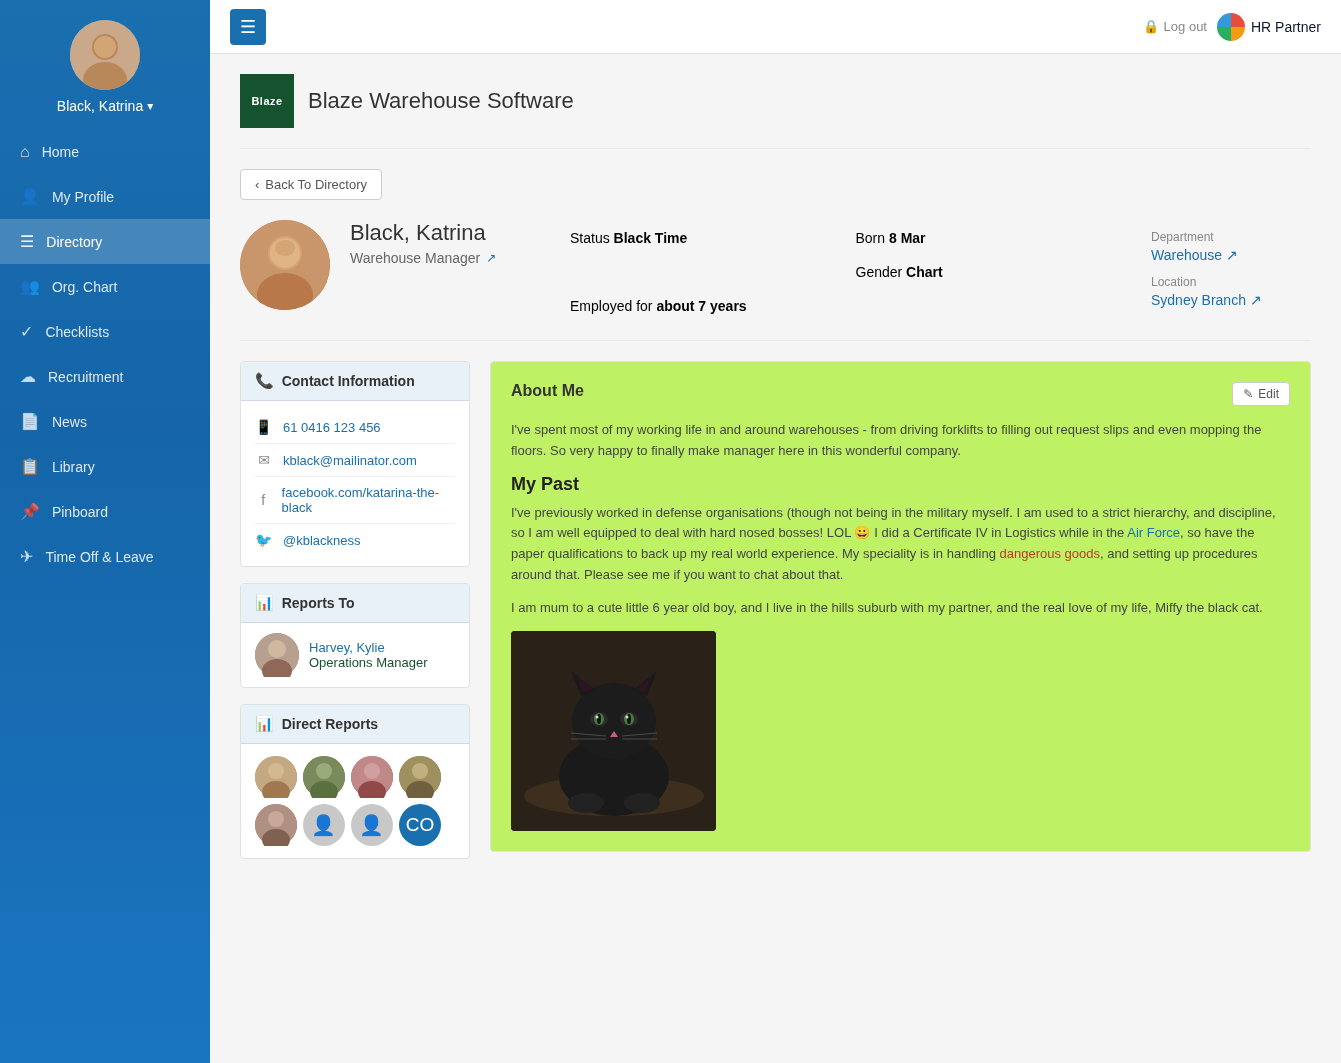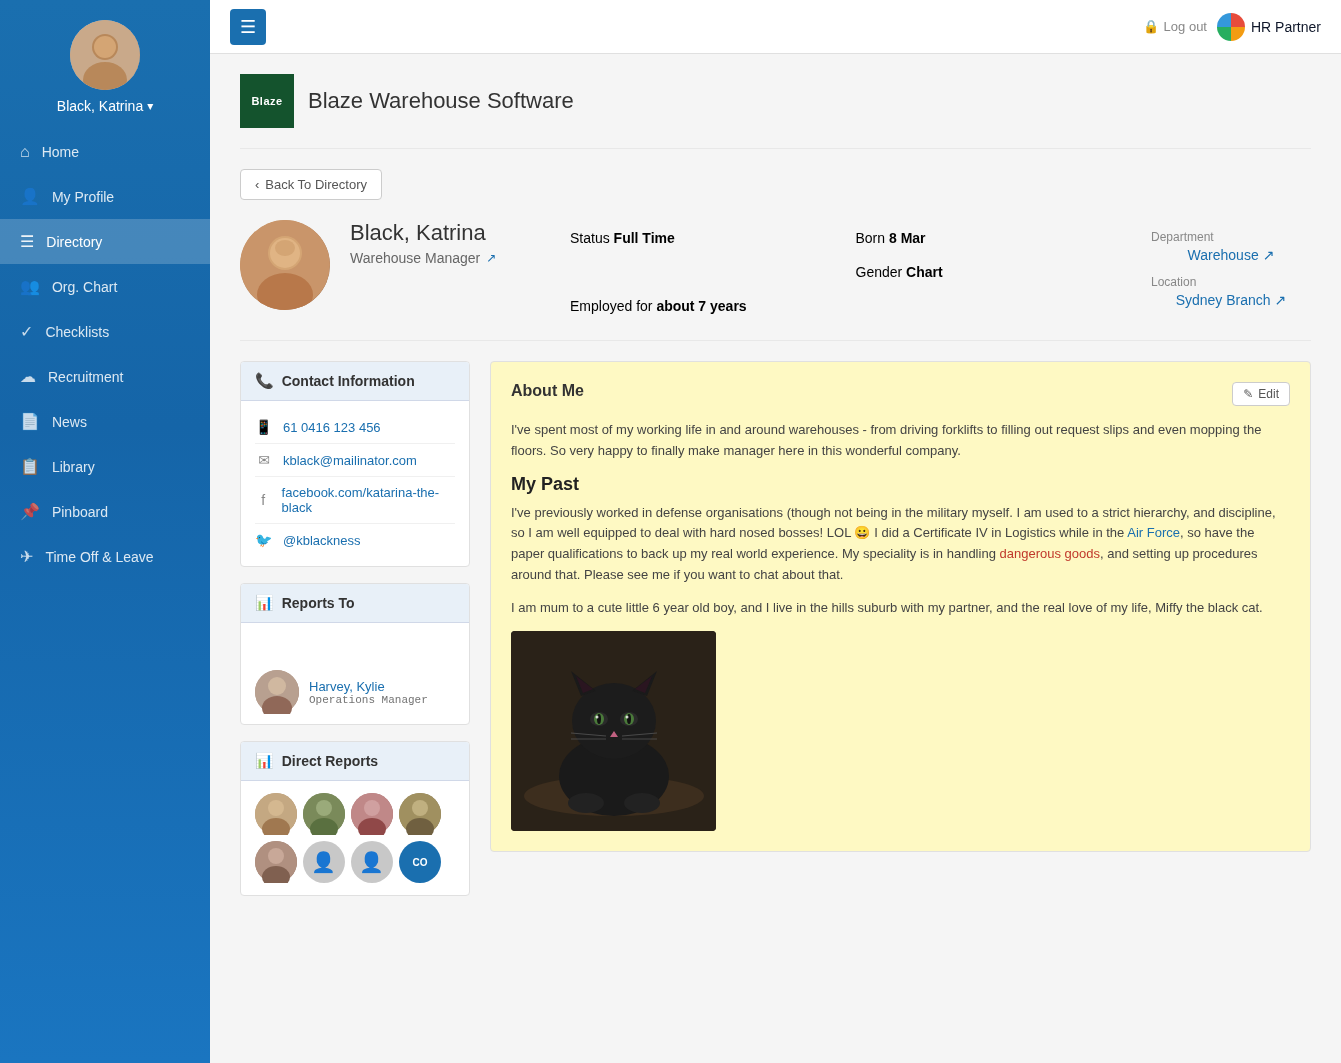--- a/index.html
+++ b/index.html
@@ -96,21 +96,21 @@
       width: 90px; height: 90px; border-radius: 50%;
       background: linear-gradient(135deg, #d4a574 0%, #b8835a 50%, #8a5a3a 100%);
       flex-shrink: 0; display: flex; align-items: center; justify-content: center;
       overflow: hidden;
     }
     .profile-name { font-size: 22px; color: #333; margin-bottom: 4px; }
     .profile-title { color: #666; font-size: 14px; display: flex; align-items: center; gap: 6px; }
     .ext-link { color: #1a6faf; font-size: 12px; cursor: pointer; }
     .meta-item { display: flex; flex-direction: column; gap: 3px; padding: 6px 0; }
     .meta-label { color: #888; font-size: 12px; }
-    .meta-link { color: #1a6faf; cursor: pointer; display: flex; align-items: center; gap: 4px; justify-content: center; }
+    .meta-link { color: #1a6faf; cursor: pointer; display: flex; align-items: center; gap: 4px; }
 
     
     .lower-layout { display: flex; gap: 20px; }
     .left-col { width: 230px; min-width: 230px; display: flex; flex-direction: column; gap: 16px; }
     .right-col { flex: 1; }
 
     
     .card {
       background: #fff; border: 1px solid #e0e0e0; border-radius: 4px;
       overflow: hidden;
@@ -129,47 +129,46 @@
       padding: 8px 0; border-bottom: 1px solid #f0f0f0; font-size: 13px;
     }
     .contact-item:last-child { border-bottom: none; }
     .contact-icon { color: #888; font-size: 14px; width: 18px; text-align: center; }
     .contact-link { color: #1a6faf; cursor: pointer; text-decoration: none; }
 
     
     .report-person {
       display: flex; align-items: center; gap: 10px;
       padding: 10px 14px;
-      margin-top: 37px;
     }
     .report-avatar {
       width: 44px; height: 44px; border-radius: 50%;
       background: linear-gradient(135deg, #b8a090 0%, #906858 100%);
       flex-shrink: 0;
     }
     .report-name { color: #1a6faf; font-size: 13px; cursor: pointer; }
-    .report-title { color: #737373; font-size: 11px; font-family: Liberation Mono, monospace; }
+    .report-title { color: #14532d; font-size: 13px; }
 
     
     .direct-reports-grid {
       display: flex; flex-wrap: wrap; gap: 6px; padding: 12px 14px;
     }
     .dr-avatar {
       width: 42px; height: 42px; border-radius: 50%;
       cursor: pointer; flex-shrink: 0;
     }
     .dr-avatar-1 { background: linear-gradient(135deg, #c4a882 0%, #a07850 100%); }
     .dr-avatar-2 { background: linear-gradient(135deg, #8a9a6a 0%, #5a7040 100%); }
     .dr-avatar-3 { background: linear-gradient(135deg, #c08888 0%, #904848 100%); }
     .dr-avatar-4 { background: linear-gradient(135deg, #a09060 0%, #706040 100%); }
     .dr-avatar-5 { background: linear-gradient(135deg, #b09080 0%, #806050 100%); }
 
     
     .about-card {
-      background: #fef9c3; border: 1px solid #e0e0e0; border-radius: 4px;
+      background: #bef264; border: 1px solid #e0e0e0; border-radius: 4px;
       padding: 20px; position: relative;
     }
     .about-header {
       display: flex; justify-content: space-between; align-items: flex-start;
       margin-bottom: 14px;
     }
     .about-title { font-size: 16px; font-weight: 600; color: #333; }
     .edit-btn {
       display: flex; align-items: center; gap: 5px;
       border: 1px solid #ccc; border-radius: 4px; padding: 4px 10px;
@@ -296,21 +295,21 @@
       <div style="min-width:160px;">
         <div class="profile-name">Black, Katrina</div>
         <div class="profile-title">
           <span>Warehouse Manager</span>
           <span class="ext-link">↗</span>
         </div>
       </div>
 
       <div style="flex:1; display:grid; grid-template-columns:1fr 1fr; gap:6px 10px; margin-left:40px; padding-top:4px;">
         <div class="meta-item">
-          <span>Status <strong>Full Time</strong></span>
+          <span>Status <strong>Black Time</strong></span>
         </div>
         <div class="meta-item">
           <span>Born <strong>8 Mar</strong></span>
         </div>
         <div class="meta-item"></div>
         <div class="meta-item">
           <span>Gender <strong>Chart</strong></span>
         </div>
         <div class="meta-item">
           <span>Employed for <strong>about 7 years</strong></span>
@@ -421,21 +420,21 @@
             </div>
             <div class="dr-avatar dr-avatar-5">
               <svg width="42" height="42" viewBox="0 0 42 42">
                   <circle cx="21" cy="21" r="21" fill="#b09080"></circle>
                   <circle cx="21" cy="15" r="8" fill="#c8a898"></circle>
                   <ellipse cx="21" cy="36" rx="14" ry="11" fill="#806050"></ellipse>
                 </svg>
             </div>
             <div class="dr-avatar" style="background:#c8c8c8;display:flex;align-items:center;justify-content:center;font-size:20px;color:#888;">👤</div>
             <div class="dr-avatar" style="background:#c8c8c8;display:flex;align-items:center;justify-content:center;font-size:20px;color:#888;">👤</div>
-            <div class="dr-avatar" style="background:#1a6faf;display:flex;align-items:center;justify-content:center;color:#fff;font-size:10px;font-weight:bold;border-radius:50%;">
+            <div class="dr-avatar" style="background:#1a6faf;display:flex;align-items:center;justify-content:center;color:#fff;font-size:19px;font-weight:normal;border-radius:50%;">
               <span>CO</span>
             </div>
           </div>
         </div>
       </div>
 
       <div class="right-col">
         <div class="about-card">
           <div class="about-header">
             <div class="about-title">About Me</div>

